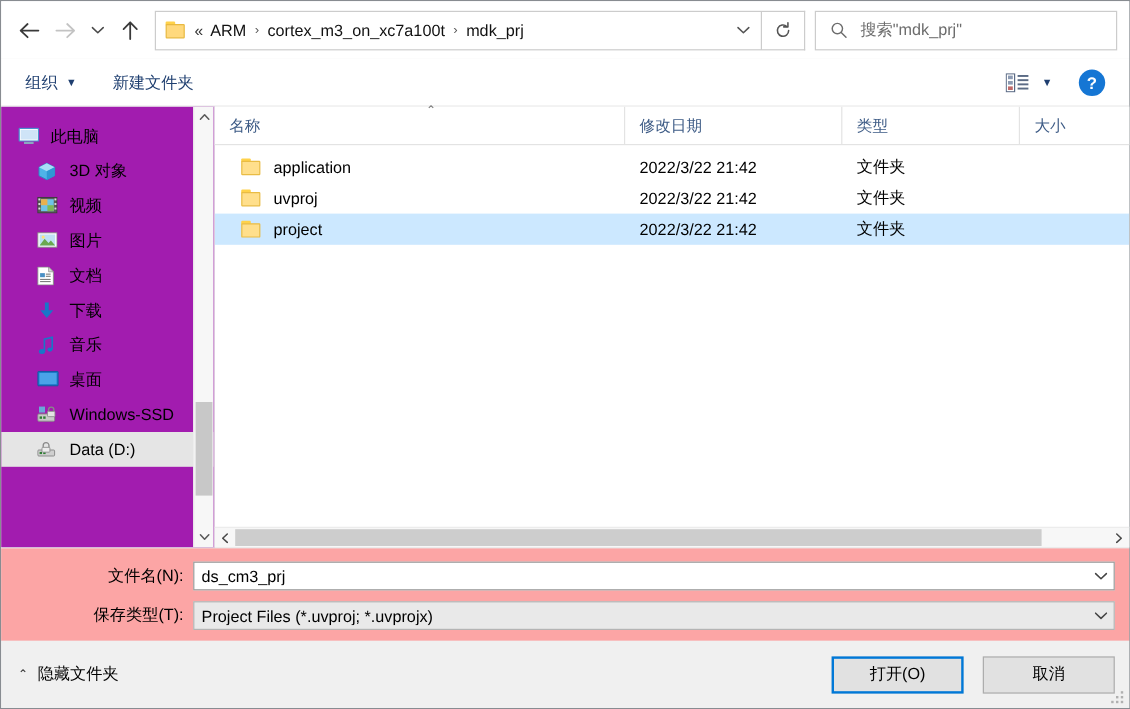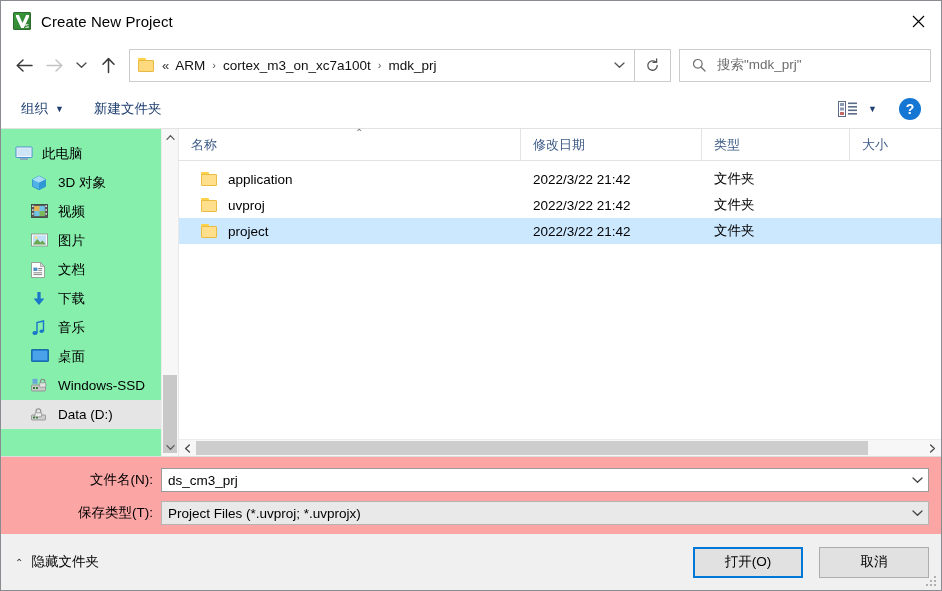--- a/index.html
+++ b/index.html
@@ -201,21 +201,21 @@
     display: flex;
     background: #fff;
     min-height: 0;
     border-bottom: 1px solid #dcdcdc;
   }
 
   
   .sidebar {
     width: 178px;
     flex: 0 0 auto;
-    background: #86efac;
+    background: #a21caf;
     position: relative;
     overflow: hidden;
     border-right: 1px solid #e8e8e8;
   }
   .sb-list { padding-top: 10px; }
   .sb-item {
     height: 29px;
     display: flex;
     align-items: center;
     padding-left: 30px;
@@ -435,29 +435,20 @@
     position: absolute;
     width: 2px; height: 2px;
     background: #b0b0b0;
   }
 </style>
 </head>
 <body>
 
 <div id="dialog">
 
-  <div class="titlebar">
-    <div class="app-icon"></div>
-    <div class="title-text">Create New Project</div>
-    <div class="close-btn">
-      <svg width="13" height="13" viewBox="0 0 13 13">
-        <path d="M1 1 L12 12 M12 1 L1 12" stroke="#000" stroke-width="1.1" fill="none"></path>
-      </svg>
-    </div>
-  </div>
 
   <div class="navbar">
     <div class="nav-btn">
       <svg width="19" height="15" viewBox="0 0 19 15">
         <path d="M17 7.5 H2.5 M8 2 L2.2 7.5 L8 13" stroke="#3a3a3a" stroke-width="1.5" fill="none" stroke-linecap="round" stroke-linejoin="round"></path>
       </svg>
     </div>
     <div class="nav-btn">
       <svg width="19" height="15" viewBox="0 0 19 15">
         <path d="M2 7.5 H16.5 M11 2 L16.8 7.5 L11 13" stroke="#c3c3c3" stroke-width="1.5" fill="none" stroke-linecap="round" stroke-linejoin="round"></path>

